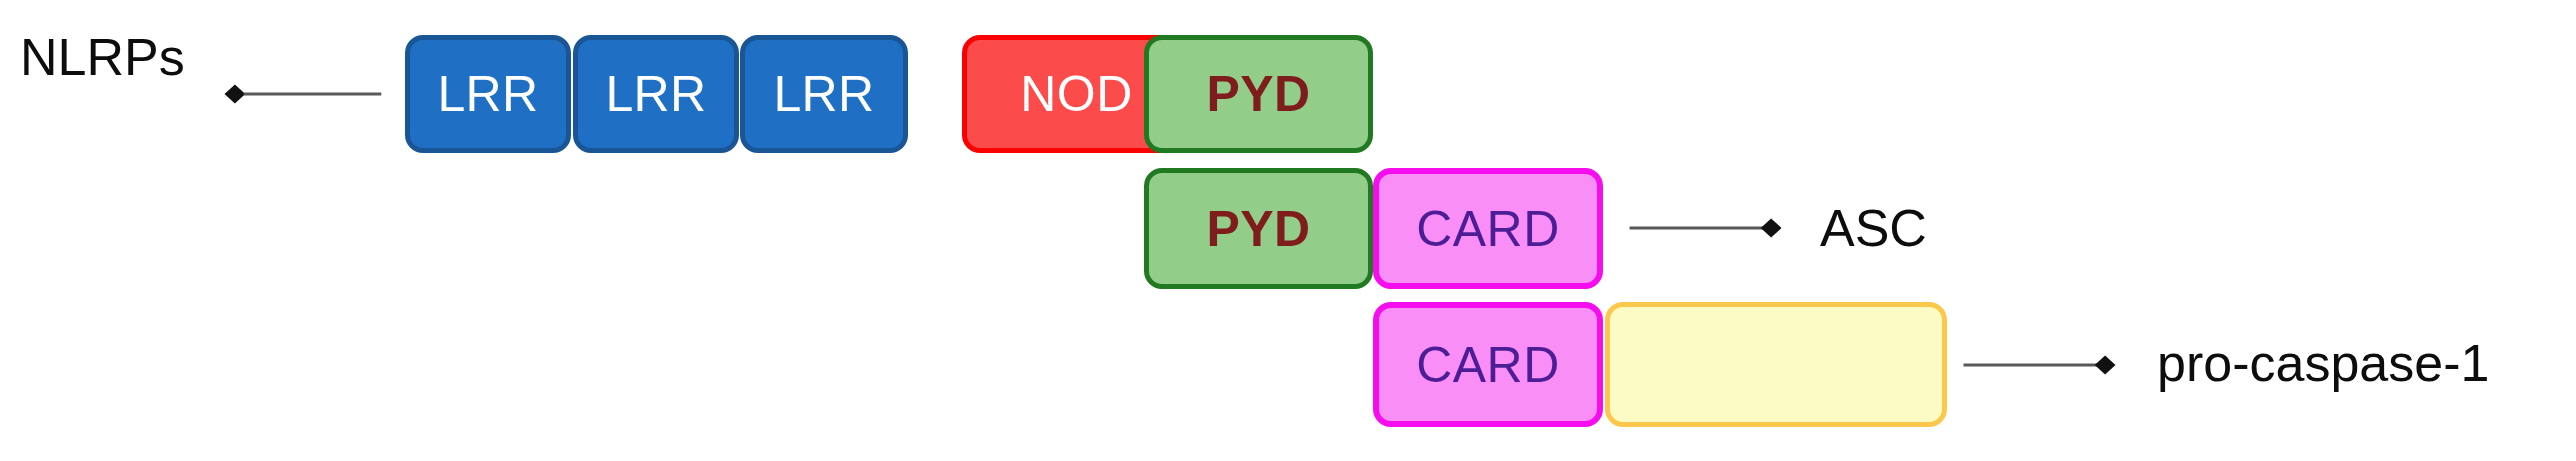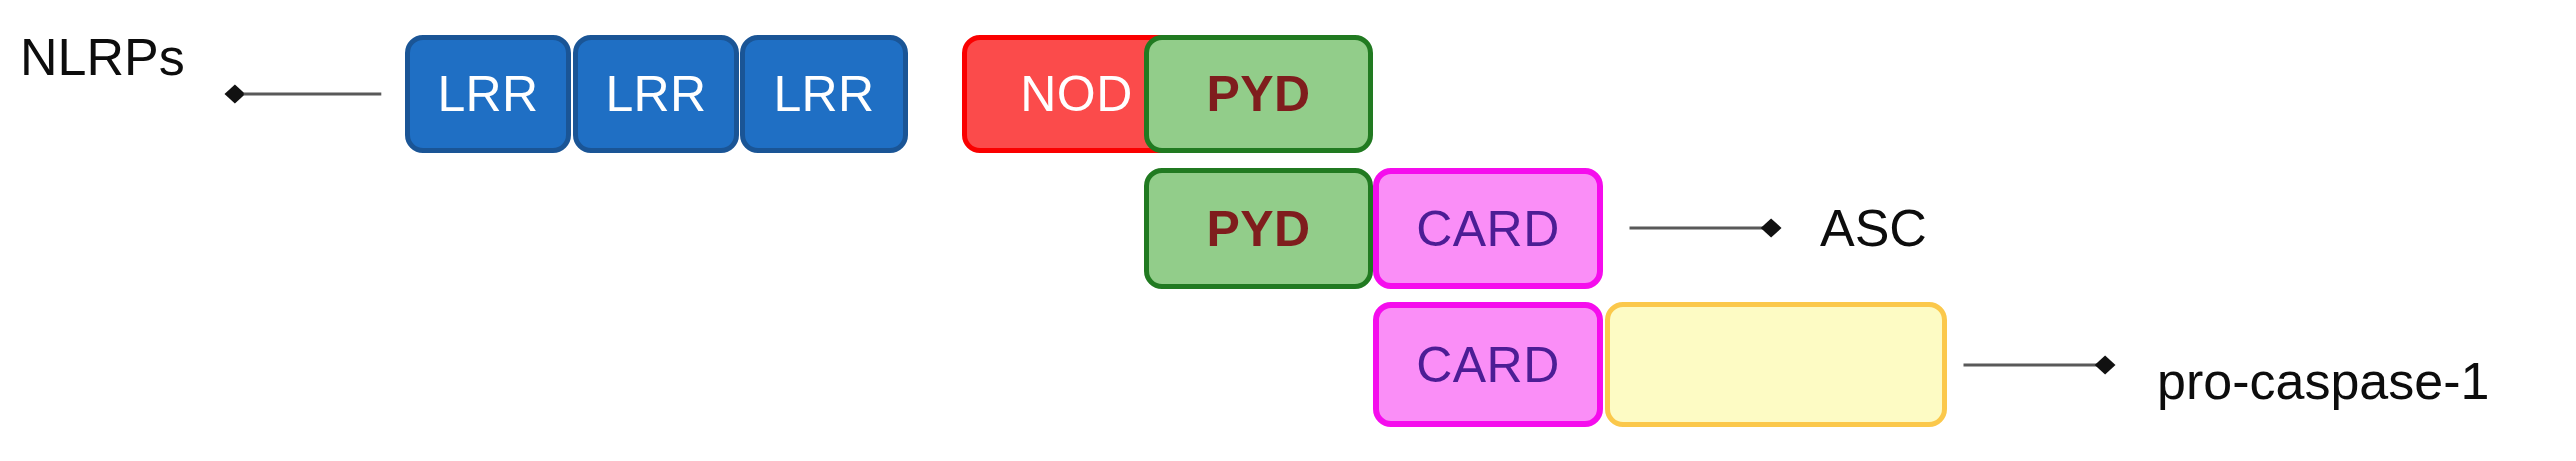--- a/index.html
+++ b/index.html
@@ -132,16 +132,16 @@
 
   <div class="domain-box box-cat" style="left:1605px; top:302px; width:342px; height:125px;"></div>
 
   <div class="connector" style="left:1963px; top:349px; width:153px; height:32px;">
     <svg width="153" height="32" viewBox="0 0 190 40" xmlns="http://www.w3.org/2000/svg">
       <line x1="0" y1="20" x2="168" y2="20" stroke="#595959" stroke-width="4"></line>
       <polygon points="164,20 177,8 190,20 177,32" fill="#111111"></polygon>
     </svg>
   </div>
 
-  <div class="protein-label" style="left:2157px; top:337px;margin-top:18px;">pro-caspase-1</div>
+  <div class="protein-label" style="left:2157px; top:337px;">pro-caspase-1</div>
 
 </div>
 
 
 </body></html>

